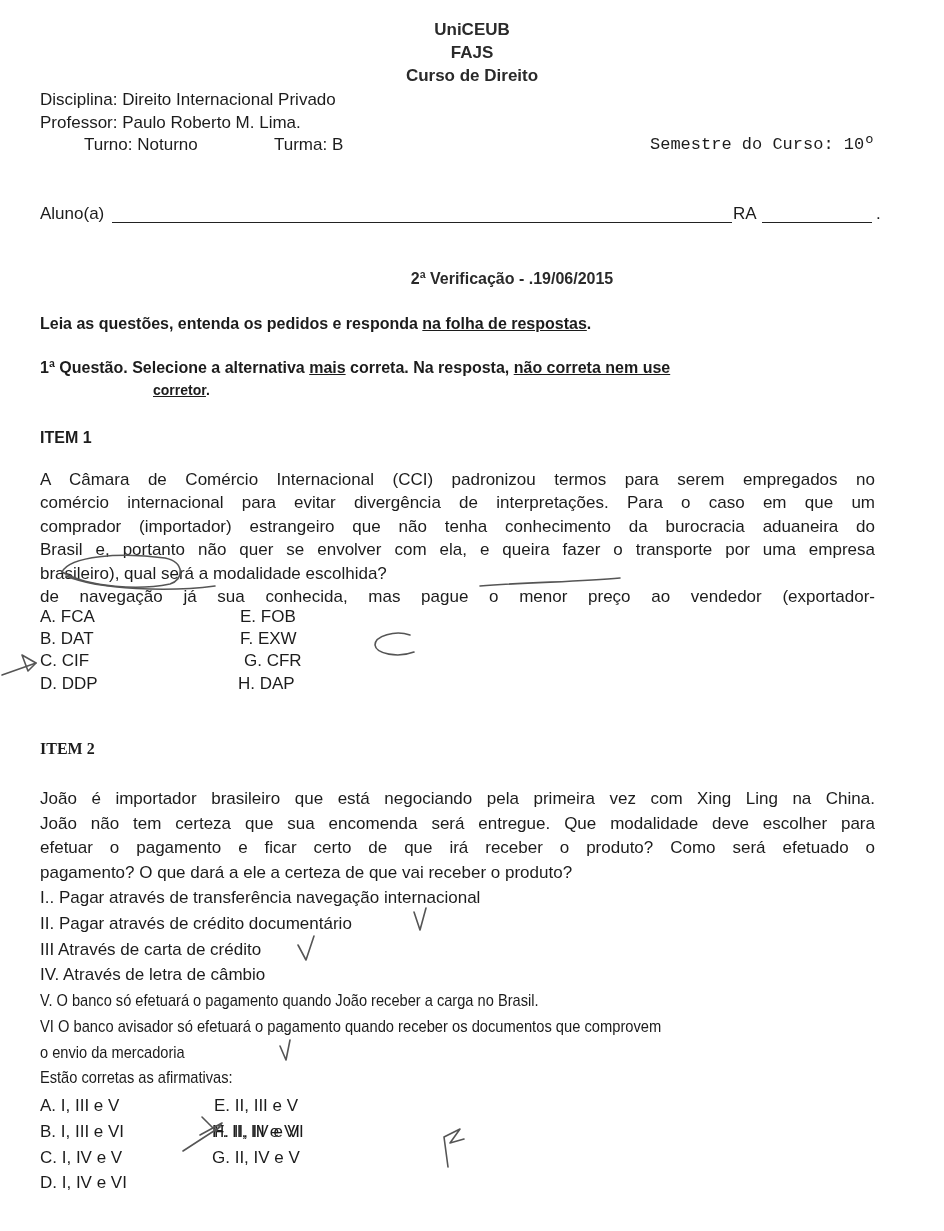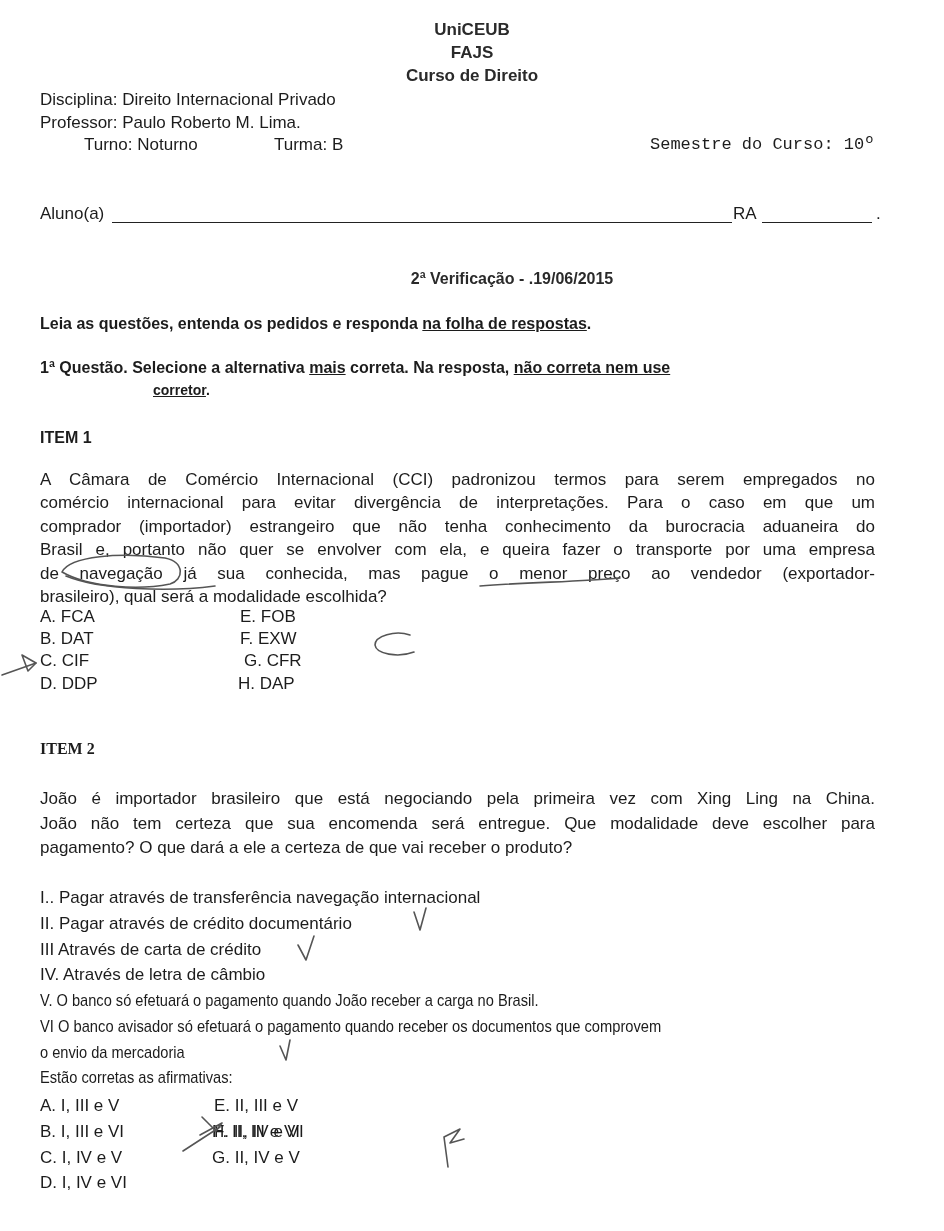--- a/index.html
+++ b/index.html
@@ -45,22 +45,22 @@
 
 <div class="line bold" style="left:40px; top:359px; font-size:16px;"><span>1ª Questão.</span><span> Selecione a alternativa </span><span class="u">mais</span><span> correta. Na resposta, </span><span class="u">não correta nem use</span></div>
 <div class="line bold" style="left:153px; top:382px; font-size:14px;"><span class="u">corretor</span><span>.</span></div>
 
 <div class="line bold" style="left:40px; top:429px; font-size:16px;">ITEM 1</div>
 <div class="para" style="top:468px;">
   <span class="ln">A Câmara de Comércio Internacional (CCI) padronizou termos para serem empregados no</span>
   <span class="ln">comércio internacional para evitar divergência de interpretações. Para o caso em que um</span>
   <span class="ln">comprador (importador) estrangeiro que não tenha conhecimento da burocracia aduaneira do</span>
   <span class="ln">Brasil e, portanto não quer se envolver com ela, e queira fazer o transporte por uma empresa</span>
+  <span class="ln last">brasileiro), qual será a modalidade escolhida?</span>
   <span class="ln">de navegação já sua conhecida, mas pague o menor preço ao vendedor (exportador-</span>
-  <span class="ln last">brasileiro), qual será a modalidade escolhida?</span>
 </div>
 
 <svg class="hand" style="left:0; top:0;" width="944" height="1231">
   <path d="M62,572 C70,556 120,552 165,558 C185,562 184,580 170,584 C140,590 90,588 62,572 Z"></path>
   <path d="M66,576 C100,590 170,592 215,586"></path>
   <path d="M480,586 C530,582 580,582 620,578"></path>
 </svg>
 
 <div class="opt" style="left:40px; top:607px;">A. FCA</div>
 <div class="opt" style="left:40px; top:629px;">B. DAT</div>
@@ -77,20 +77,21 @@
 </svg>
 
 <svg class="hand" style="left:370px; top:630px;" width="50" height="35">
   <path d="M40,5 C25,0 5,6 5,15 C6,24 28,28 44,22"></path>
 </svg>
 
 <div class="line bold" style="left:40px; top:740px; font-size:16px;font-family:Liberation Serif, serif;">ITEM 2</div>
 <div class="para" style="top:787px; line-height:24.6px;">
   <span class="ln" style="height:24.6px;">João é importador brasileiro que está negociando pela primeira vez com Xing Ling na China.</span>
   <span class="ln" style="height:24.6px;">João não tem certeza que sua encomenda será entregue. Que modalidade deve escolher para</span>
+  <span class="ln" style="height:24.6px;">efetuar o pagamento e ficar certo de que irá receber o produto? Como será efetuado o</span>
   <span class="ln last" style="height:24.6px;">pagamento? O que dará a ele a certeza de que vai receber o produto?</span>
 </div>
 
 <div class="line" style="left:40px; top:888px;">I.. Pagar através de transferência navegação internacional</div>
 <div class="line" style="left:40px; top:914px;">II. Pagar através de crédito documentário</div>
 <div class="line" style="left:40px; top:940px;">III Através de carta de crédito</div>
 <div class="line" style="left:40px; top:965px;">IV. Através de letra de câmbio</div>
 <div class="line narrow" style="left:40px; top:991px;">V. O banco só efetuará o pagamento quando João receber a carga no Brasil.</div>
 <div class="line narrow" style="left:40px; top:1017px; transform:scaleX(0.865);">VI O banco avisador só efetuará o pagamento quando receber os documentos que comprovem</div>
 <div class="line narrow" style="left:40px; top:1043px;">o envio da mercadoria</div>

